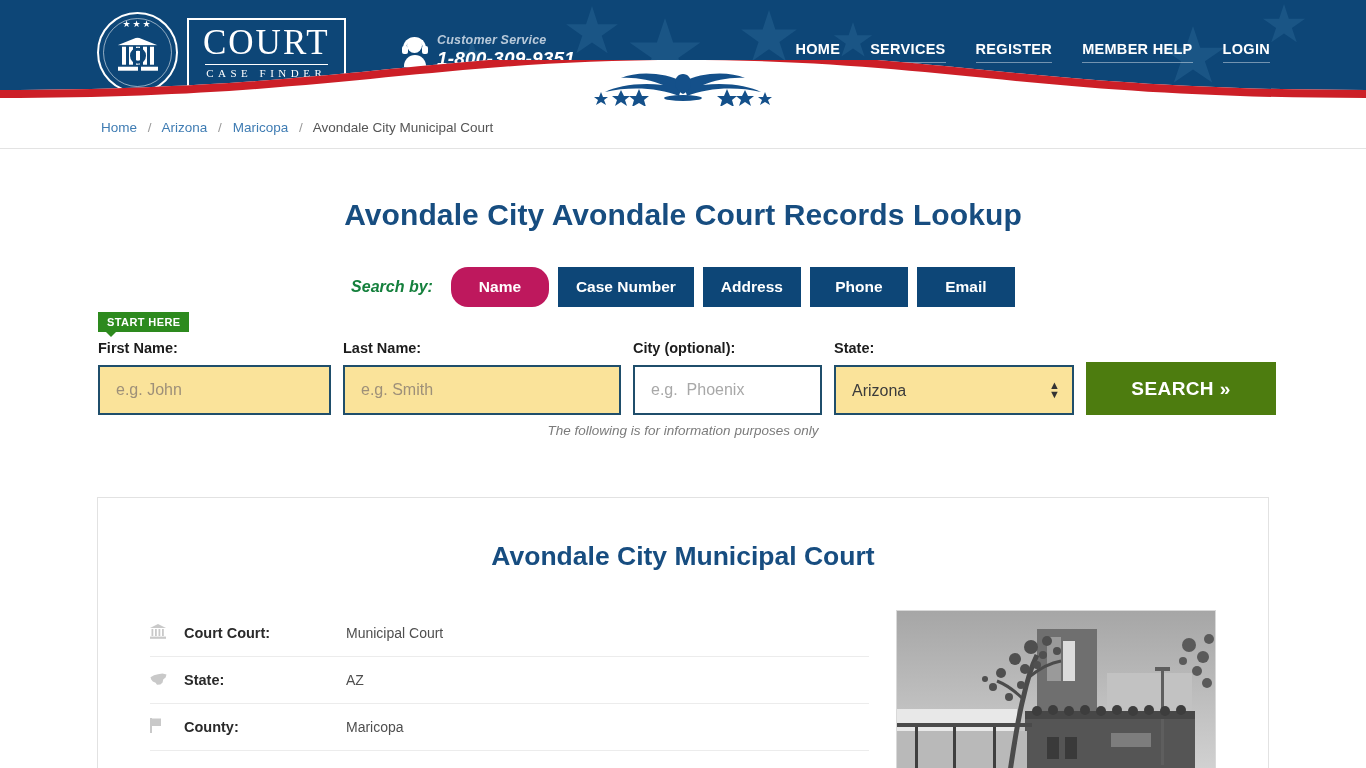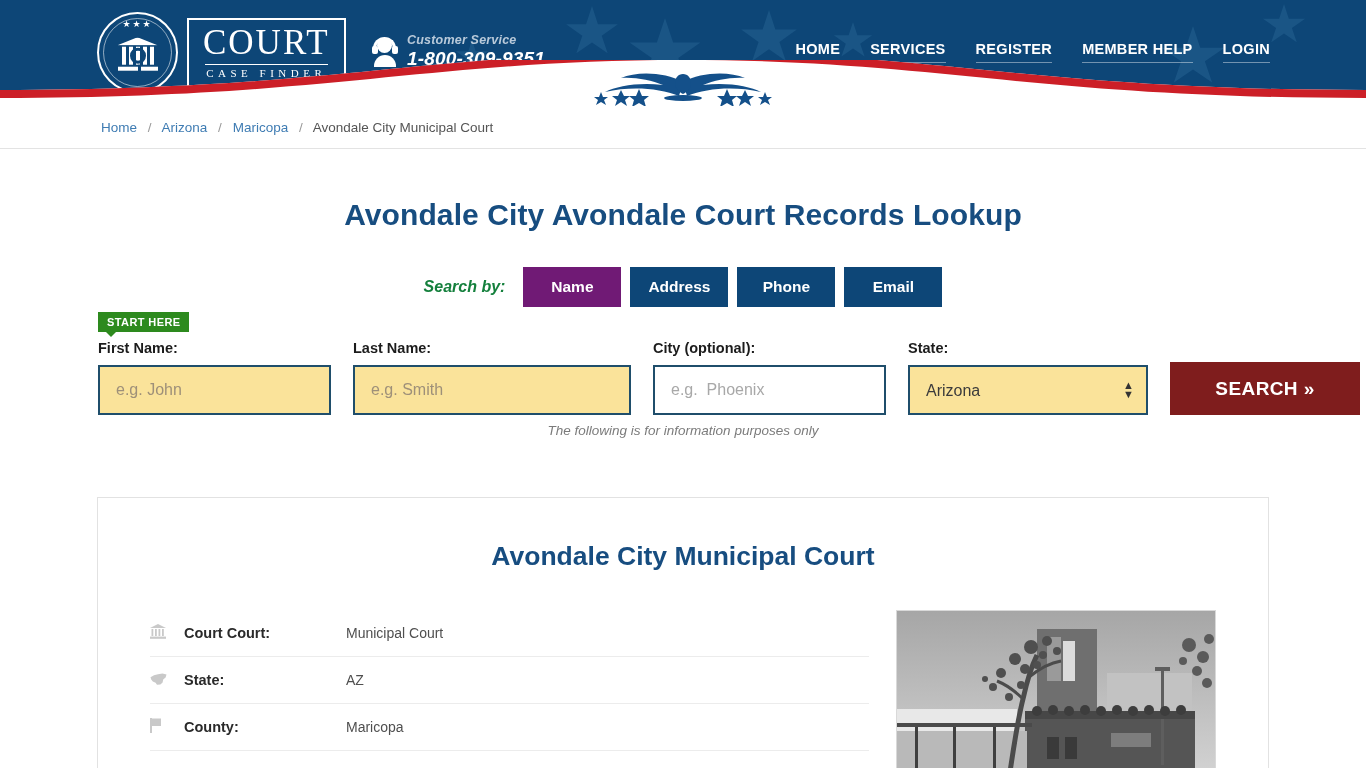--- a/index.html
+++ b/index.html
@@ -93,21 +93,21 @@
     font-weight: 400;
   }
   .logo-rule { height: 1px; background: #fff; margin: 4px 2px 3px 2px; }
   .logo-sub {
     color: #ffffff; font-family: "Liberation Serif", "DejaVu Serif", serif;
     font-size: 11px; letter-spacing: 4.5px; line-height: 1;
   }
 
   
   .cs {
-    position: absolute; left: 372px; top: 34px;
+    position: absolute; left: 402px; top: 34px;
     display: flex; align-items: center; gap: 9px;
   }
   .cs-icon { width: 26px; height: 30px; position: relative; }
   .cs-icon .head {
     position: absolute; left: 5px; top: 1px; width: 15px; height: 15px;
     border-radius: 50%; background: #ffffff;
   }
   .cs-icon .band {
     position: absolute; left: 1px; top: 0px; width: 23px; height: 13px;
     border: 3px solid #ffffff; border-bottom: none;
@@ -178,74 +178,74 @@
     margin-right: 18px;
   }
   .tab {
     height: 40px; min-width: 98px;
     display: inline-flex; align-items: center; justify-content: center;
     background: #0d4677; color: #ffffff;
     font-size: 15.5px; font-weight: bold;
     margin-right: 9px; padding: 0 18px;
     cursor: pointer; user-select: none;
   }
-  .tab.active { background: #701a75; }
+  .tab.active { background: #be185d; border-radius: 17px; }
   .tab:last-child { margin-right: 0; }
 
   
   .form-area { position: relative; width: 1366px; }
   .start-here {
     position: absolute; left: 98px; top: 5px;
     background: #2d8a1e; color: #ffffff;
     font-size: 11px; font-weight: bold; letter-spacing: .4px;
     padding: 4px 9px 4px 9px;
   }
   .start-here:after {
     content: ''; position: absolute; left: 8px; top: 100%;
     border-left: 5px solid transparent;
     border-right: 5px solid transparent;
     border-top: 5px solid #2d8a1e;
   }
   .form-row {
     position: absolute; left: 98px; top: 33px;
-    display: flex; align-items: flex-end; gap: 22px;
+    display: flex; align-items: flex-end; gap: 12px;
   }
   .fld { display: flex; flex-direction: column; }
   .fld label {
     font-size: 14.5px; font-weight: bold; color: #1c1c1c;
     margin-bottom: 9px;
   }
   .fld input, .fld select {
     height: 50px;
     border: 2px solid #1f4e6b;
     background: #fae39a;
     font-size: 16px; color: #3b3b3b;
     padding: 12px 16px;
     font-family: "Liberation Sans", sans-serif;
     outline: none;
   }
   .fld input::placeholder { color: #9e9079; }
   .fld.plain input { background: #ffffff; }
   .fld.plain input::placeholder { color: #a8a8a8; }
   #first-name { width: 233px; }
   #last-name  { width: 278px; }
-  #city       { width: 233px; }
+  #city       { width: 189px; }
   .sel-wrap { position: relative; width: 240px; }
   #state {
     width: 240px; -webkit-appearance: none; appearance: none;
     padding-right: 34px;
   }
   .sel-arrows {
     position: absolute; right: 14px; top: 50%; transform: translateY(-50%);
     font-size: 11px; line-height: 9px; color: #333; pointer-events: none;
     display: flex; flex-direction: column;
   }
   .search-btn {
     height: 53px; width: 190px;
-    background: #7f1d1d; color: #fff;
+    background: #4d7c0f; color: #fff;
     border: none; font-size: 19px; font-weight: bold;
     letter-spacing: .4px; cursor: pointer;
     font-family: "Liberation Sans", sans-serif;
   }
   .disclaimer {
     position: absolute; top: 116px; width: 1366px; text-align: center;
     font-size: 13.5px; font-style: italic; color: #7b7b7b;
   }
 
   
@@ -382,20 +382,21 @@
     <span class="sep">/</span>
     <span class="cur">Avondale City Municipal Court</span>
   </div>
 </div>
 
 <h1 class="page-title">Avondale City Avondale Court Records Lookup</h1>
 
 <div class="searchby-row">
   <span class="searchby-label">Search by:</span>
   <div class="tab active">Name</div>
+  <div class="tab">Case Number</div>
   <div class="tab">Address</div>
   <div class="tab">Phone</div>
   <div class="tab">Email</div>
 </div>
 
 <div class="form-area">
   <div class="start-here">START HERE</div>
 
   <div class="form-row">
     <div class="fld">

